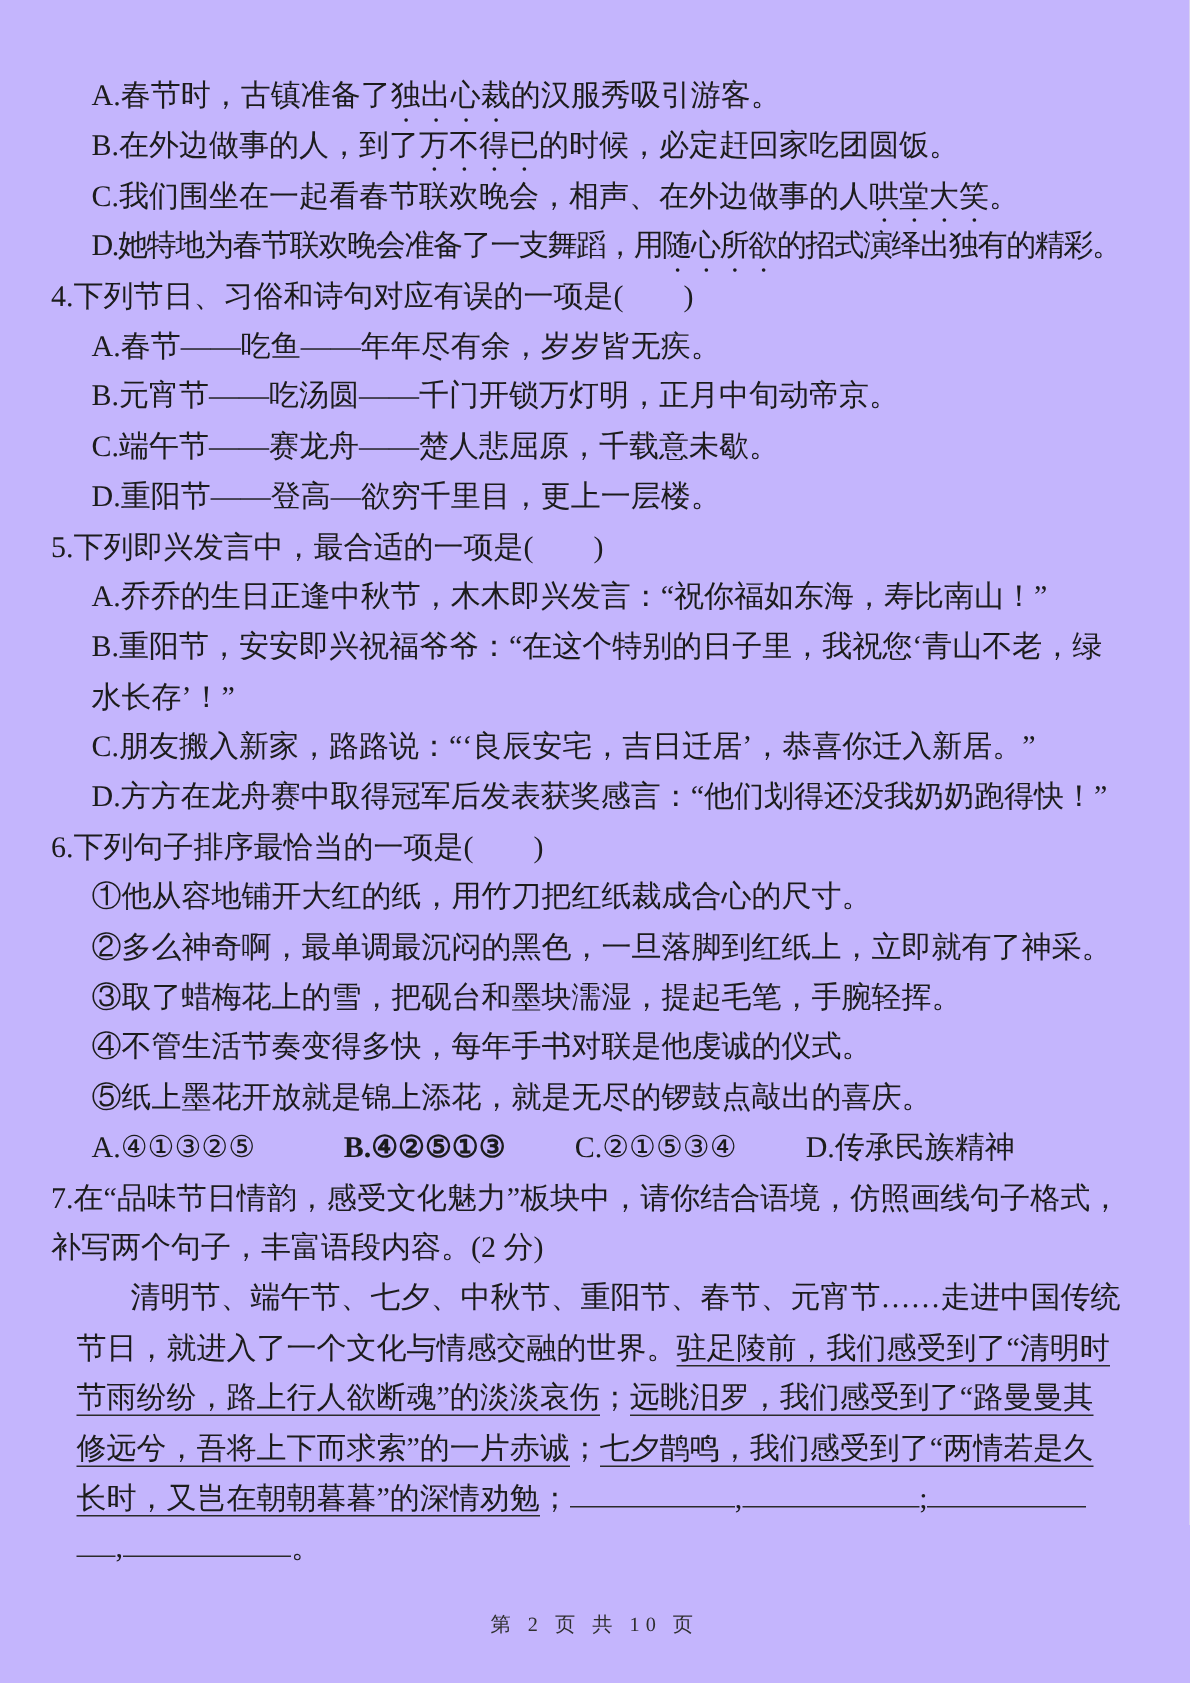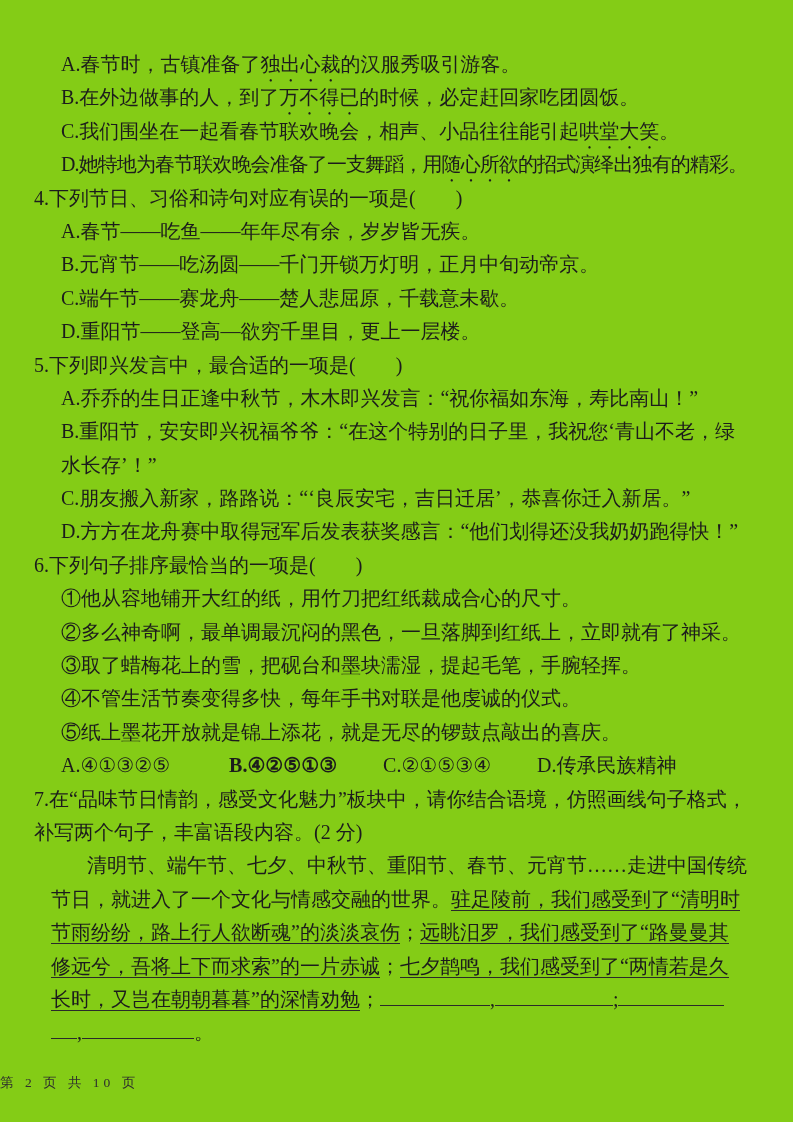--- a/index.html
+++ b/index.html
@@ -1,19 +1,19 @@
 <!DOCTYPE html>
 <html><head>
 <meta charset="utf-8">
 <style>
   html,body{margin:0;padding:0;background:#e8e8e8;}
   .page{
     position:relative;
     width:793px;height:1122px;
-    background:#84cc16;
+    background:#c4b5fd;
     color:#1c1c1c;
     font-family:"Liberation Serif","DejaVu Serif",serif;
     box-sizing:border-box;
     padding:48px 24px 0 34px;
     overflow:hidden;
     margin:0 auto;
   }
   .line{
     font-size:20px;
     line-height:33.4px;
@@ -38,35 +38,36 @@
     height:15px;
     vertical-align:baseline;
   }
   .choices span{display:inline-block;text-align:right;}
   .choices .c2{margin-left:59px;font-weight:bold;}
   .choices .c3{margin-left:46px;}
   .choices .c4{margin-left:46px;}
   .footer{
     position:absolute;
     top:1074px;left:0;width:100%;
+    text-align:center;
     font-size:13.5px;
     letter-spacing:4px;
     color:#2e2e2e;
   }
 </style>
 </head>
 <body>
 
 <div class="page">
 
   <div class="line opt"><span>A.春节时，古镇准备了</span><span class="em">独出心裁</span><span>的汉服秀吸引游客。</span></div>
 
   <div class="line opt"><span>B.在外边做事的人，到了</span><span class="em">万不得已</span><span>的时候，必定赶回家吃团圆饭。</span></div>
 
-  <div class="line opt"><span>C.我们围坐在一起看春节联欢晚会，相声、小品往往能引起</span><span class="em">哄堂大笑</span><span>。</span></div>
+  <div class="line opt"><span>C.我们围坐在一起看春节联欢晚会，相声、在外边做事的人</span><span class="em">哄堂大笑</span><span>。</span></div>
 
   <div class="line opt tight"><span>D.她特地为春节联欢晚会准备了一支舞蹈，用</span><span class="em">随心所欲</span><span>的招式演绎出独有的精彩。</span></div>
 
   <div class="line q"><span>4.下列节日、习俗和诗句对应有误的一项是(　　)</span></div>
 
   <div class="line opt"><span>A.春节——吃鱼——年年尽有余，岁岁皆无疾。</span></div>
   <div class="line opt"><span>B.元宵节——吃汤圆——千门开锁万灯明，正月中旬动帝京。</span></div>
   <div class="line opt"><span>C.端午节——赛龙舟——楚人悲屈原，千载意未歇。</span></div>
   <div class="line opt"><span>D.重阳节——登高—欲穷千里目，更上一层楼。</span></div>
 

